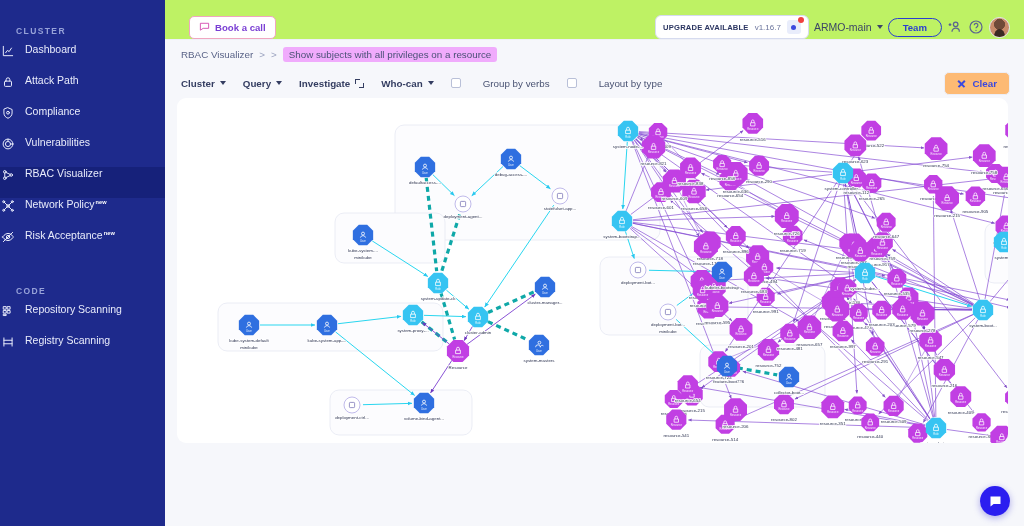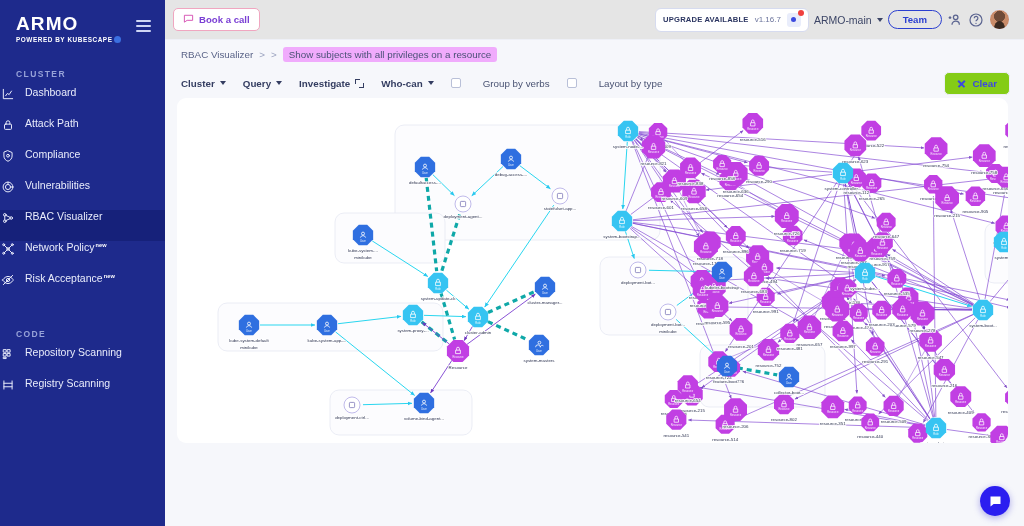--- a/index.html
+++ b/index.html
@@ -57,22 +57,22 @@
   .badge-new {
     font-size: 5.6px; font-weight: 700; letter-spacing: .2px;
     vertical-align: super; margin-left: 1px; color: #ffffff;
   }
   .nav-settings { position: absolute; left: 0; top: 444px; width: 165px; }
 
   
   .main { flex: 1 1 auto; height: 526px; display: flex; flex-direction: column; background: #f6f7fb; }
 
   .topbar {
-    height: 40px; background: #e5e5e5; display: flex; align-items: center;
-    padding: 0 14px 0 8px; flex: 0 0 40px; border-bottom: 1px solid #eef0f7;
+    height: 40px; background: #bef264; display: flex; align-items: flex-end;
+    padding: 0 14px 0 24px; flex: 0 0 40px; border-bottom: 1px solid #eef0f7;
   }
   .book-call {
     border: 1.4px solid #f0a6c0; border-radius: 5px;
     padding: 4px 9px; font-size: 9.6px; font-weight: 700;
     color: #7a3fd4; background: #fff; display: flex; align-items: center; gap: 5px;
     cursor: pointer;
   }
   .book-call svg { width: 11px; height: 11px; }
   .topbar-right { margin-left: auto; display: flex; align-items: center; gap: 5px; }
   .upgrade-pill {
@@ -127,21 +127,21 @@
   .chev { width: 0; height: 0; border-left: 3.4px solid transparent; border-right: 3.4px solid transparent; border-top: 4px solid #343d61; }
   .expand-ico { width: 9px; height: 9px; position: relative; }
   .expand-ico::before, .expand-ico::after {
     content:""; position:absolute; width: 4px; height: 4px;
   }
   .expand-ico::before { left:0; top:0; border-left:1.4px solid #343d61; border-top:1.4px solid #343d61; }
   .expand-ico::after { right:0; bottom:0; border-right:1.4px solid #343d61; border-bottom:1.4px solid #343d61; }
   .chk { display: flex; align-items: center; gap: 22px; font-size: 9.8px; color: #4a5373; cursor: pointer; }
   .chk .box { width: 10px; height: 10px; border: 1.3px solid #b9c0d8; border-radius: 2px; background: #fff; }
   .clear-btn {
-    margin-left: auto; background: #84cc16; border: 1px solid #eceef6; border-radius: 5px;
+    margin-left: auto; background: #fdba74; border: 1px solid #eceef6; border-radius: 5px;
     padding: 5px 12px; display: flex; align-items: center; gap: 6px;
     font-size: 9.8px; font-weight: 700; color: #3b49df; cursor: pointer;
   }
   .x-ico { position: relative; width: 9px; height: 9px; }
   .x-ico::before, .x-ico::after {
     content:""; position:absolute; left:0; top:4px; width:9px; height:1.5px; background:#3b49df;
   }
   .x-ico::before { transform: rotate(45deg); }
   .x-ico::after { transform: rotate(-45deg); }
 
@@ -169,34 +169,20 @@
     filter: url(#blurLbl);
   }
   .ntext { font-family: "Liberation Sans", sans-serif; font-size: 2.6px; fill: #ffffff; text-anchor: middle; opacity:.92; }
 </style>
 </head>
 <body>
 
 <div class="app">
 
   <aside class="sidebar">
-    <div class="logo-row">
-      <div class="logo-block">
-        <div class="logo-main">ARMO</div>
-        <div class="logo-sub">
-          <span>POWERED BY KUBESCAPE</span>
-          <span class="kube-dot"></span>
-        </div>
-      </div>
-      <div class="hamburger">
-          <i></i>
-          <i></i>
-          <i></i>
-        </div>
-    </div>
 
     <div id="nav-sections">
         <div class="nav-section-title">CLUSTER</div>
         <div class="nav-item">
           <span class="ico">
             <svg viewBox="0 0 24 24" fill="none" stroke="#e9ecfb" stroke-width="1.7" stroke-linecap="round" stroke-linejoin="round">
               <path d="M4 4v16h16"></path>
               <path d="M8 15l3-4 3 2 4-6"></path>
             </svg>
           </span>

